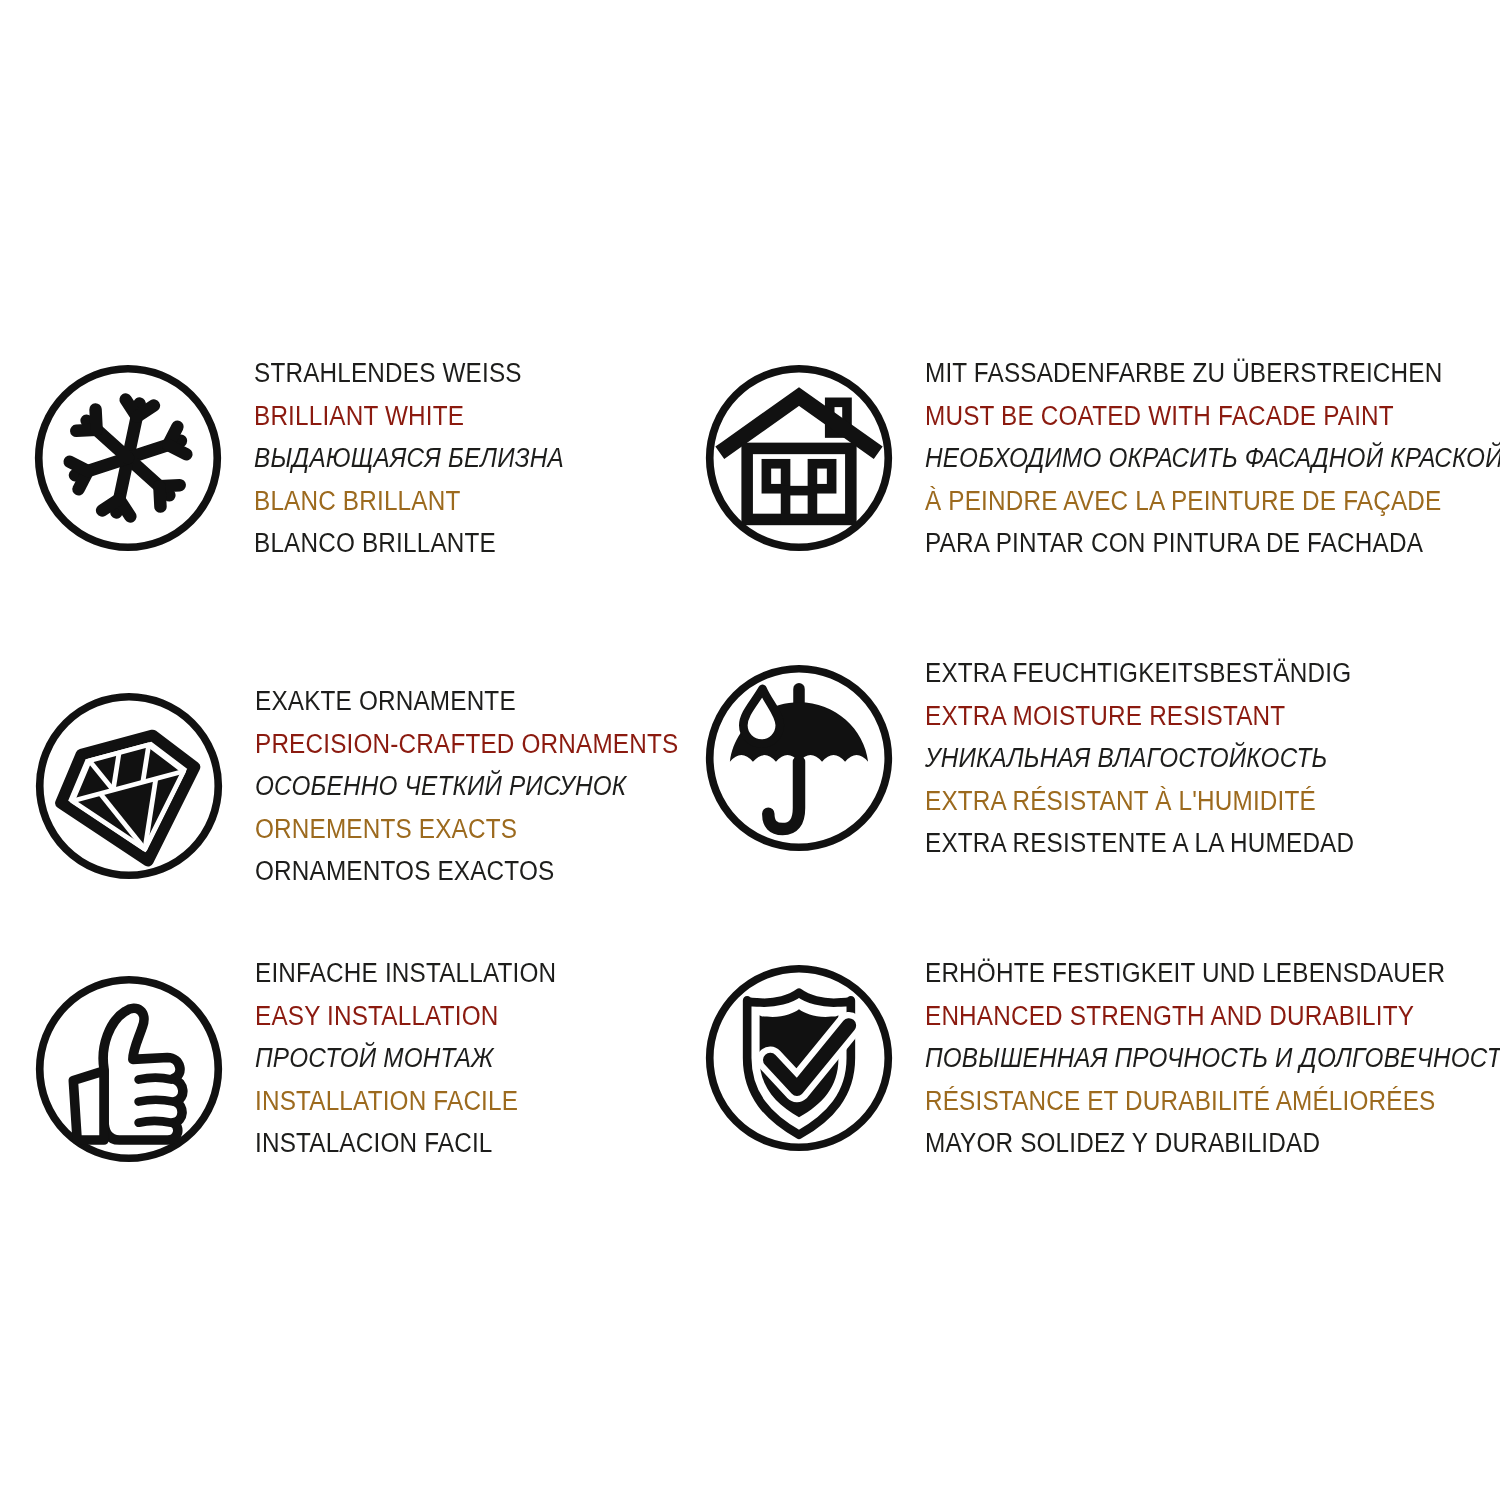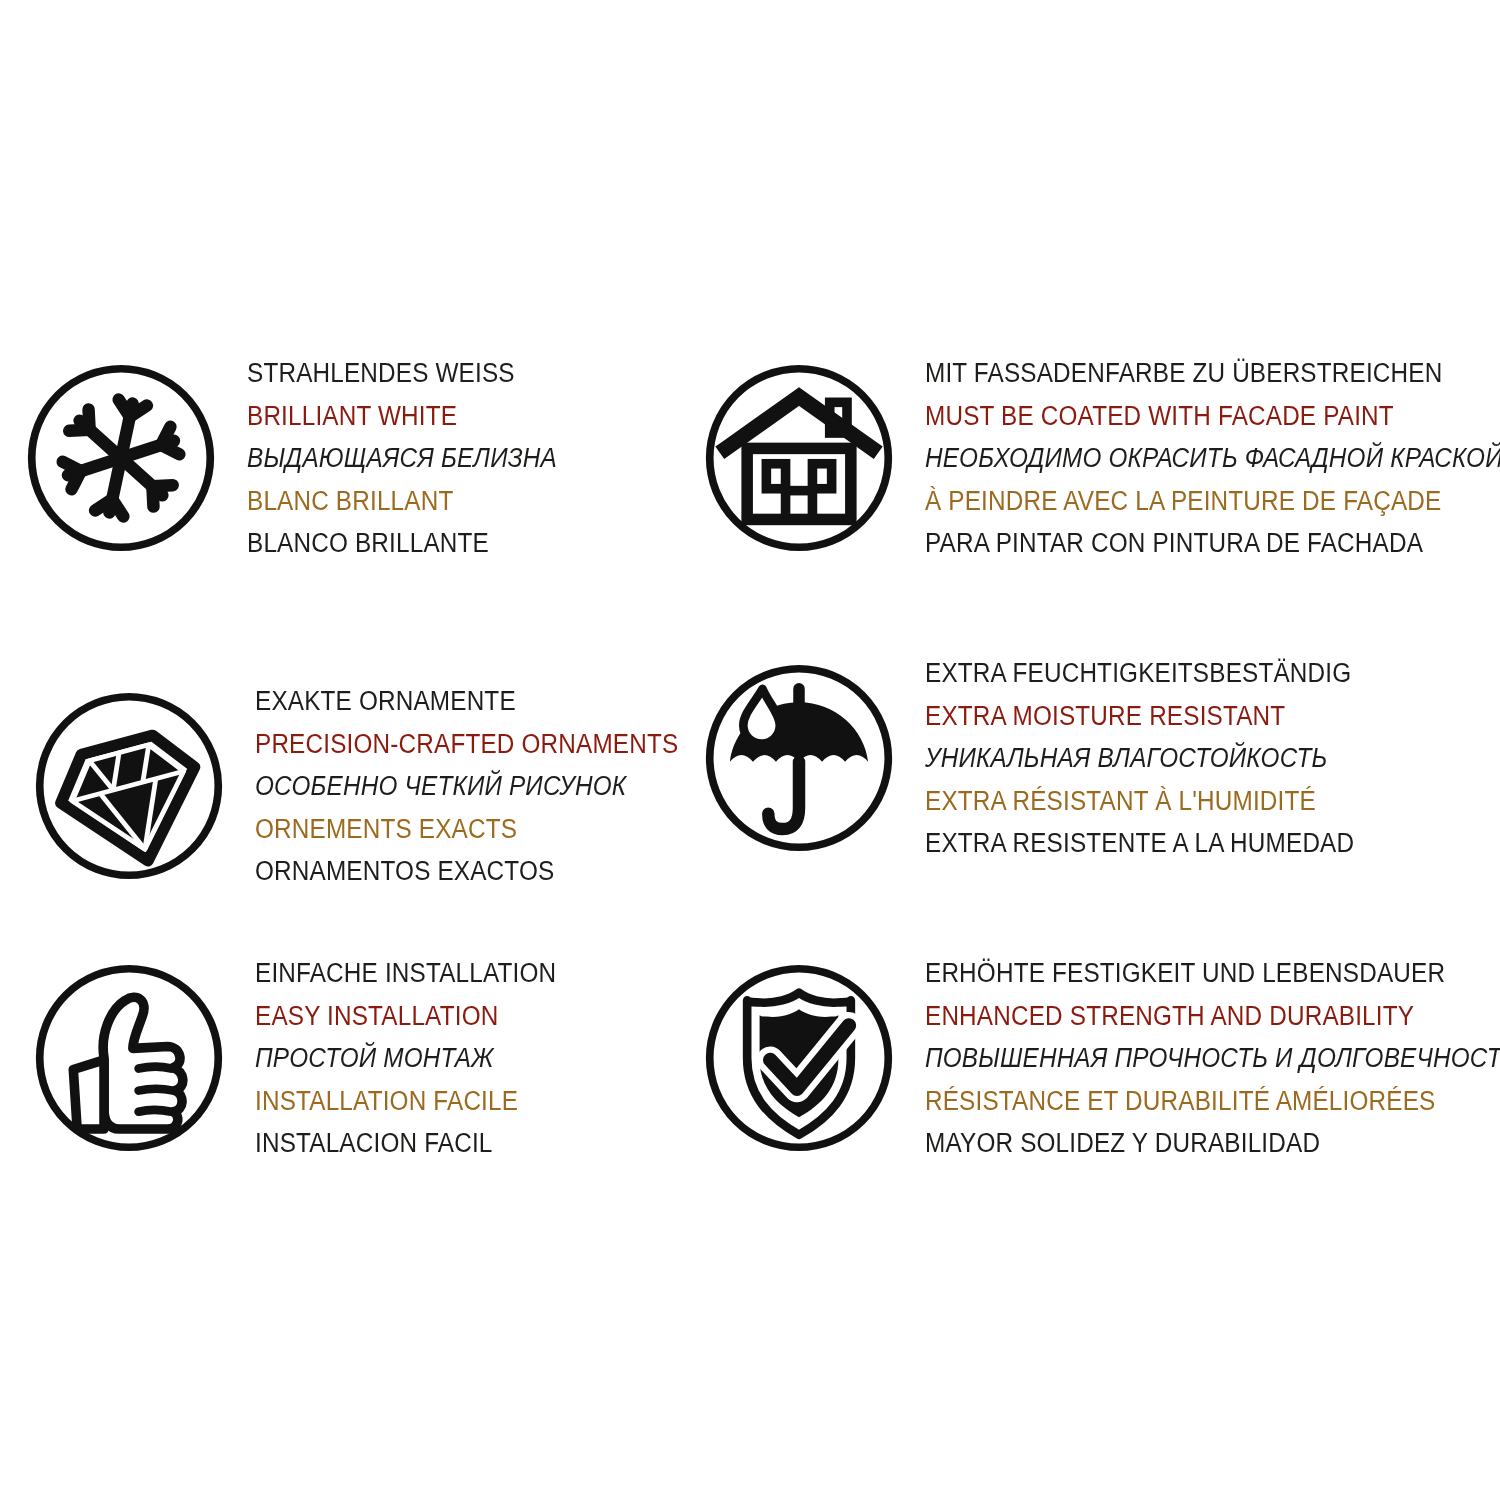--- a/index.html
+++ b/index.html
@@ -31,25 +31,25 @@
     font-size: 27px;
     line-height: 42.5px;
     letter-spacing: 0.2px;
     white-space: nowrap;
     color: #1d1d1b;
   }
   .lang-en { color: #8b1a0f; }
   .lang-ru { font-style: italic; }
   .lang-fr { color: #9c6a1e; }
   
-  #f0 { left: 25px;  top: 352px; }
+  #f0 { left: 32px;  top: 352px; }
   #f1 { left: 703px; top: 352px; }
   #f2 { left: 33px;  top: 680px; }
   #f3 { left: 703px; top: 652px; }
-  #f4 { left: 33px;  top: 952px; }
+  #f4 { left: 33px;  top: 952px; align-items: flex-end; }
   #f5 { left: 703px; top: 952px; }
 </style>
 </head>
 <body>
 
 <div class="canvas">
 
   <div class="feature" id="f0">
     <div class="icon-wrap">
       <svg viewBox="0 0 100 100">

